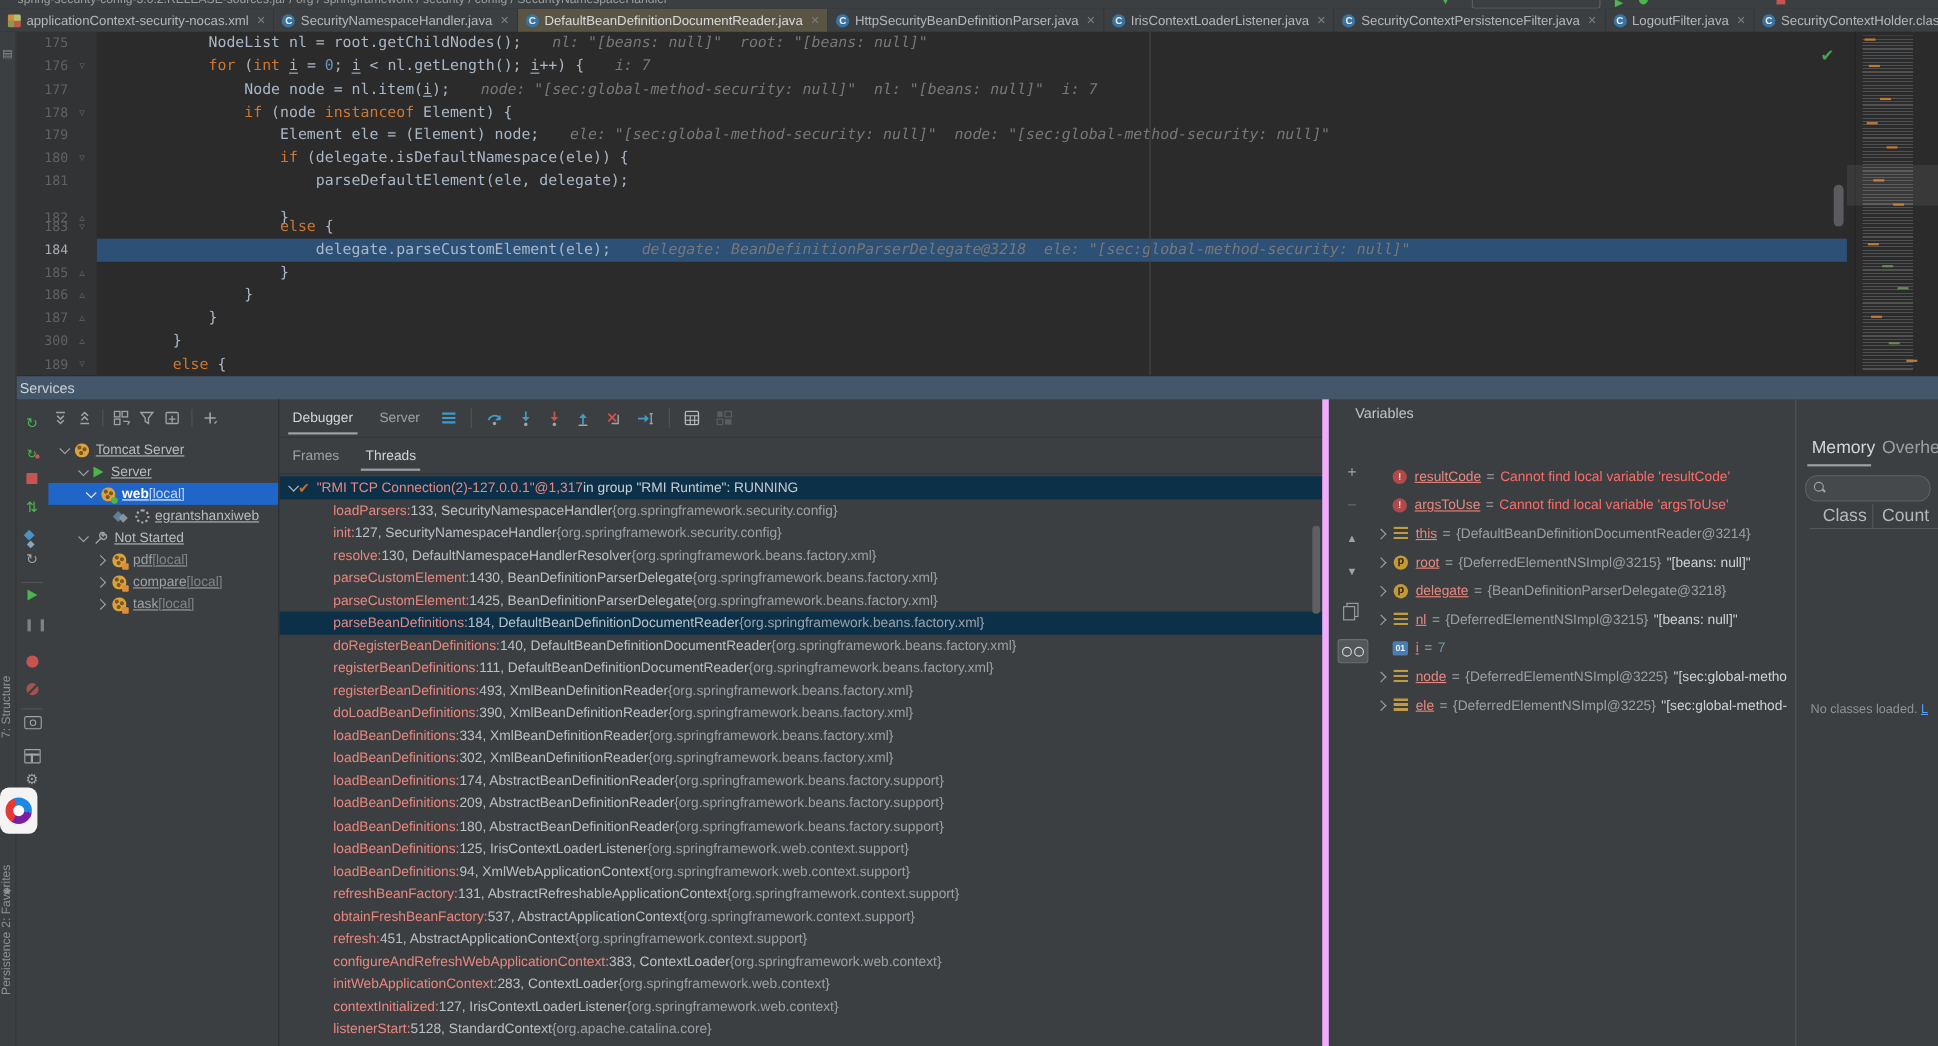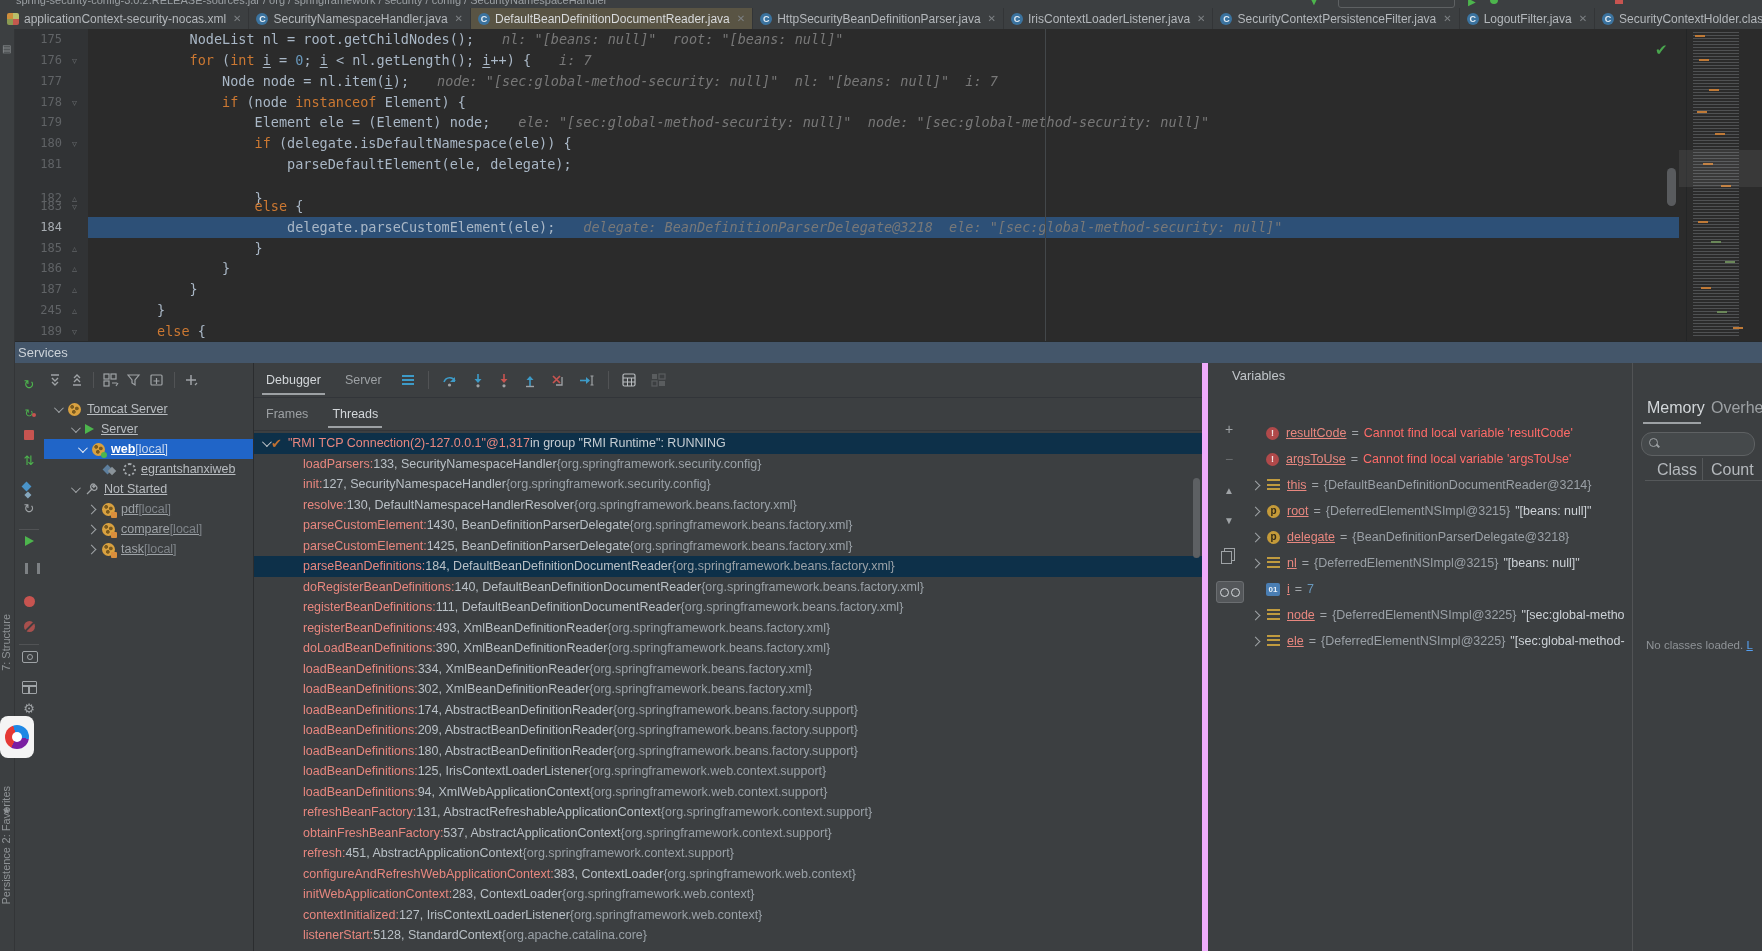--- a/index.html
+++ b/index.html
@@ -294,21 +294,21 @@
         <span class="lnum">186</span>
         <span class="fold">▵</span>
         <pre class="codetext"><span>                </span><span class="s-d">}</span></pre>
       </div>
       <div class="cl" style="top: 250.2px;">
         <span class="lnum">187</span>
         <span class="fold">▵</span>
         <pre class="codetext"><span>            </span><span class="s-d">}</span></pre>
       </div>
       <div class="cl" style="top: 271.05px;">
-        <span class="lnum">245</span>
+        <span class="lnum">300</span>
         <span class="fold">▵</span>
         <pre class="codetext"><span>        </span><span class="s-d">}</span></pre>
       </div>
       <div class="cl" style="top: 291.9px;">
         <span class="lnum">189</span>
         <span class="fold">▿</span>
         <pre class="codetext"><span>        </span><span class="s-k">else</span><span class="s-d"> {</span></pre>
       </div>
     </div>
 </div>

